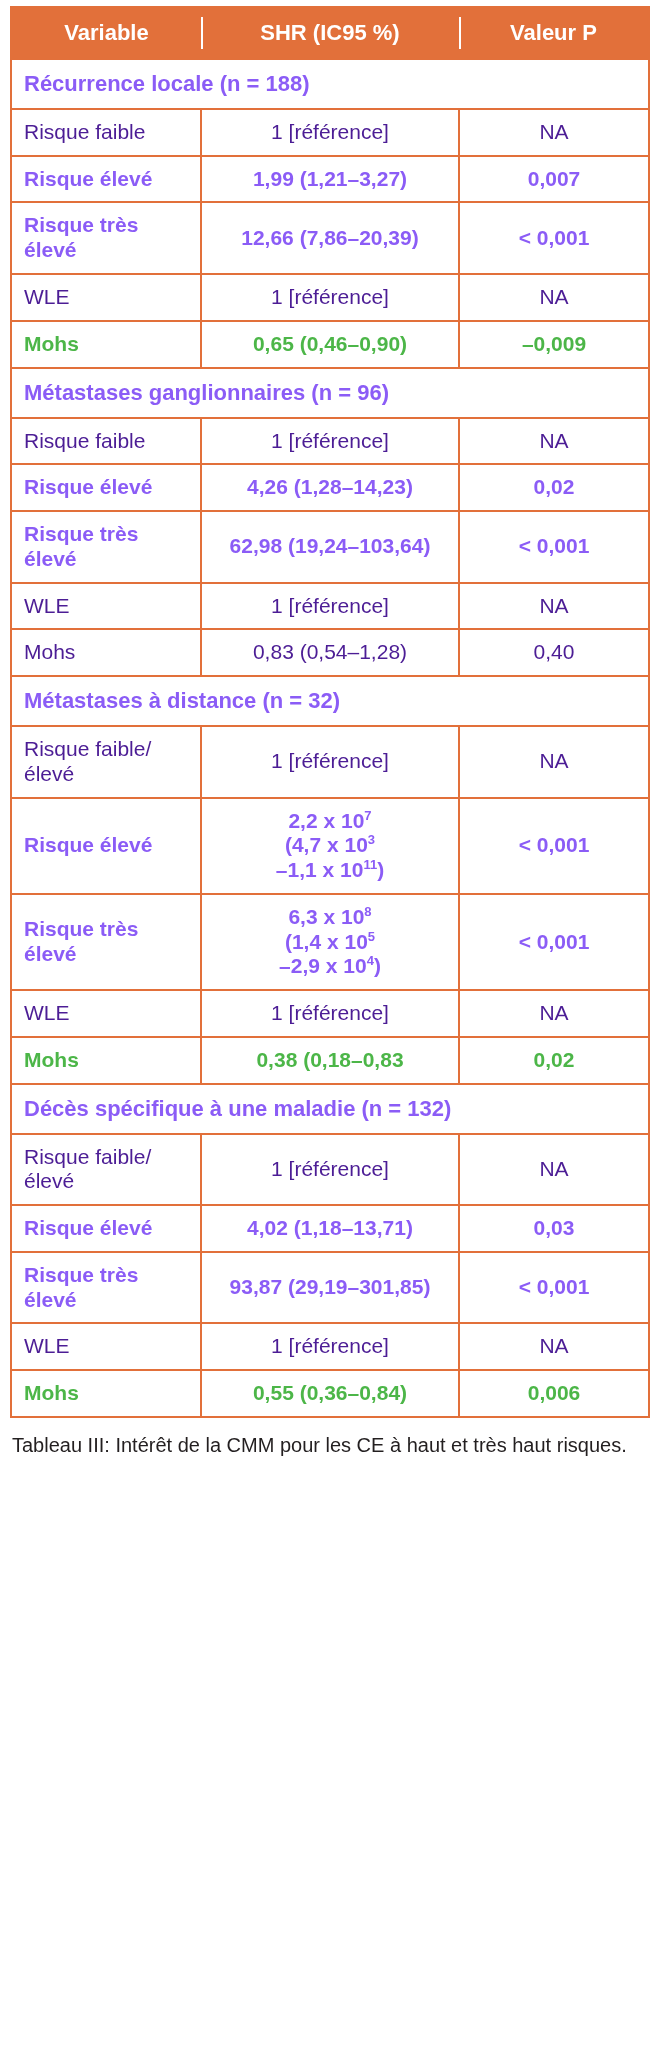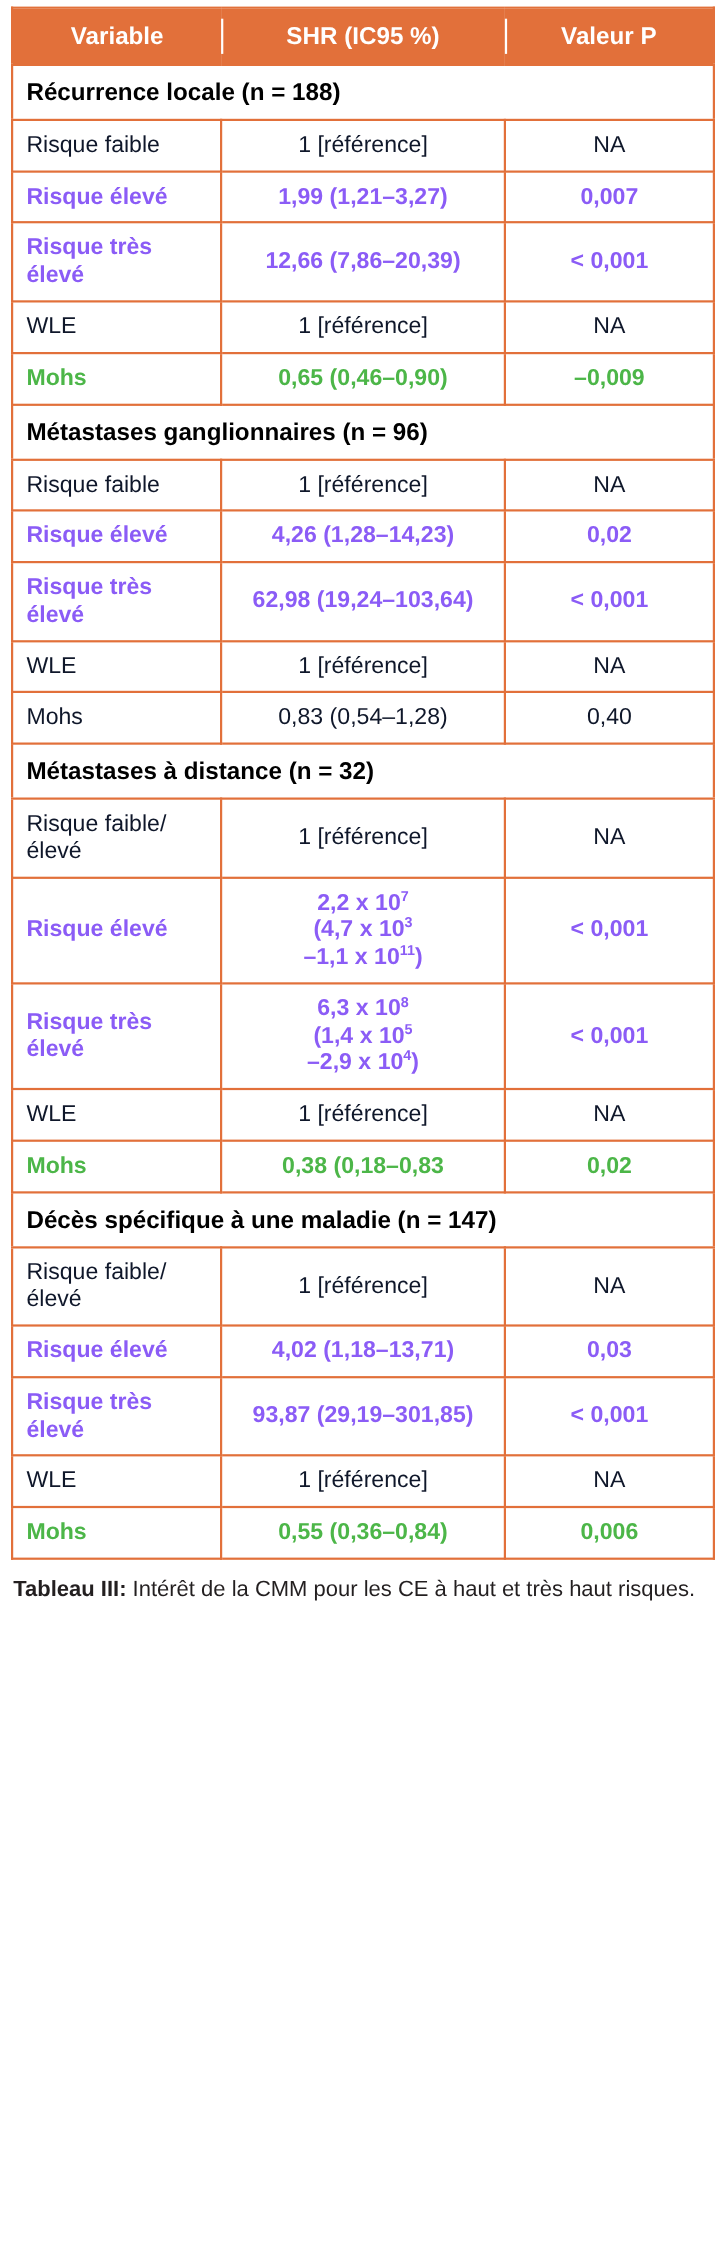--- a/index.html
+++ b/index.html
@@ -60,44 +60,44 @@
     padding-left: 12px;
   }
   td.val {
     text-align: center;
   }
 
   tr.section td {
     border-left: none;
     border-right: none;
     padding: 11px 8px 11px 12px;
-    color: #000000;
+    color: #8b5cf6;
     font-size: 22px;
     font-weight: bold;
     text-align: left;
   }
 
   .red { color: #8b5cf6; font-weight: bold; }
   .green { color: #4CB648; font-weight: bold; }
-  .plain { color: #0f172a; font-weight: normal; }
+  .plain { color: #4c1d95; font-weight: normal; }
 
   sup {
     font-size: 0.62em;
     vertical-align: super;
     line-height: 0;
   }
 
   .caption {
     margin-top: 14px;
     font-size: 20px;
     line-height: 1.3;
     color: #231f20;
     padding: 0 2px;
   }
-  .caption b { font-weight: bold; }
+  .caption b { font-weight: normal; }
 </style>
 </head>
 <body>
 
 <div class="page">
 
   <table class="data">
     <colgroup>
         <col class="c1">
         <col class="c2">
@@ -189,21 +189,21 @@
           <td class="label plain">WLE</td>
           <td class="val plain">1 [référence]</td>
           <td class="val plain">NA</td>
         </tr>
         <tr>
           <td class="label green">Mohs</td>
           <td class="val green">0,38 (0,18–0,83</td>
           <td class="val green">0,02</td>
         </tr>
         <tr class="section">
-          <td colspan="3">Décès spécifique à une maladie (n = 147)</td>
+          <td colspan="3">Décès spécifique à une maladie (n = 132)</td>
         </tr>
         <tr>
           <td class="label plain">Risque faible/élevé</td>
           <td class="val plain">1 [référence]</td>
           <td class="val plain">NA</td>
         </tr>
         <tr>
           <td class="label red">Risque élevé</td>
           <td class="val red">4,02 (1,18–13,71)</td>
           <td class="val red">0,03</td>

